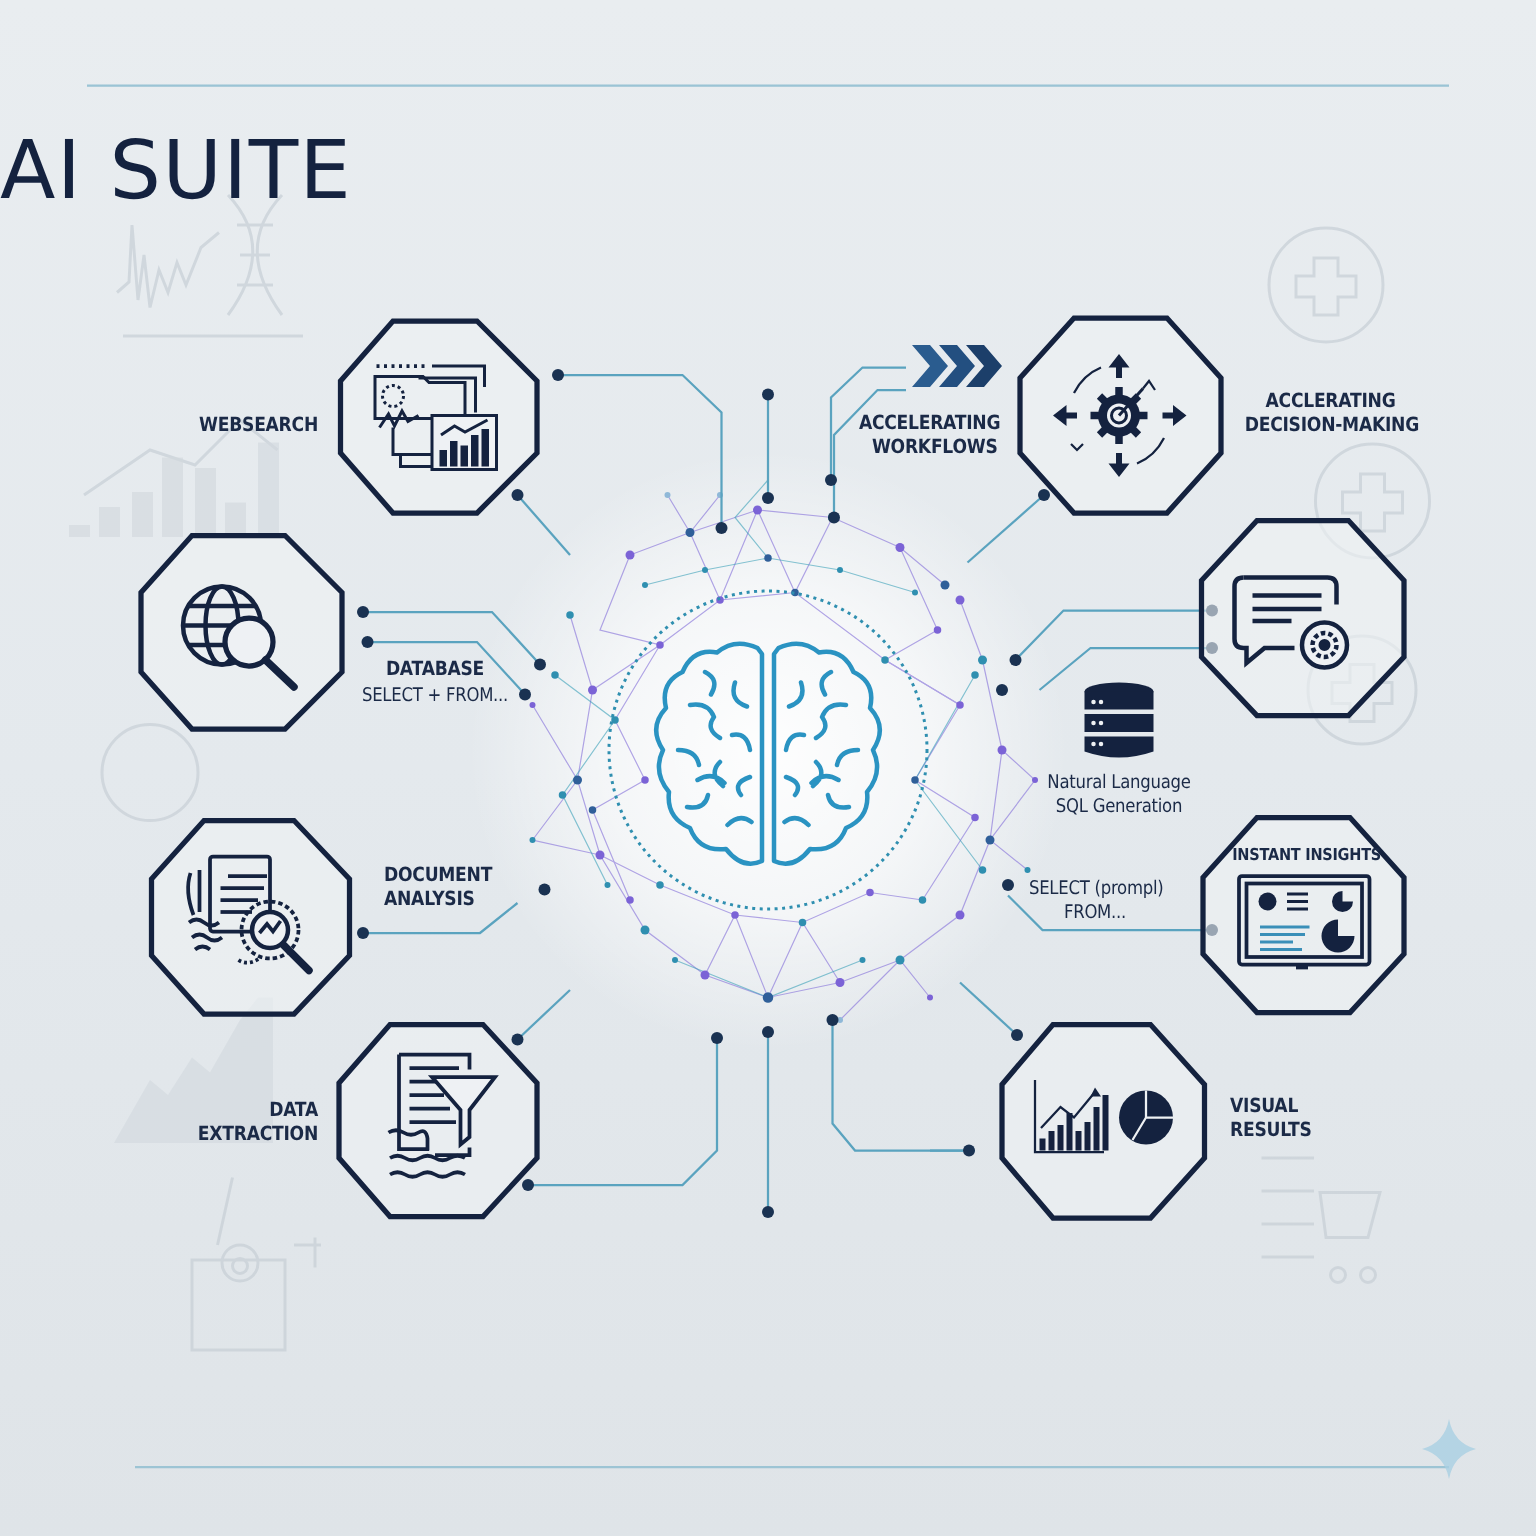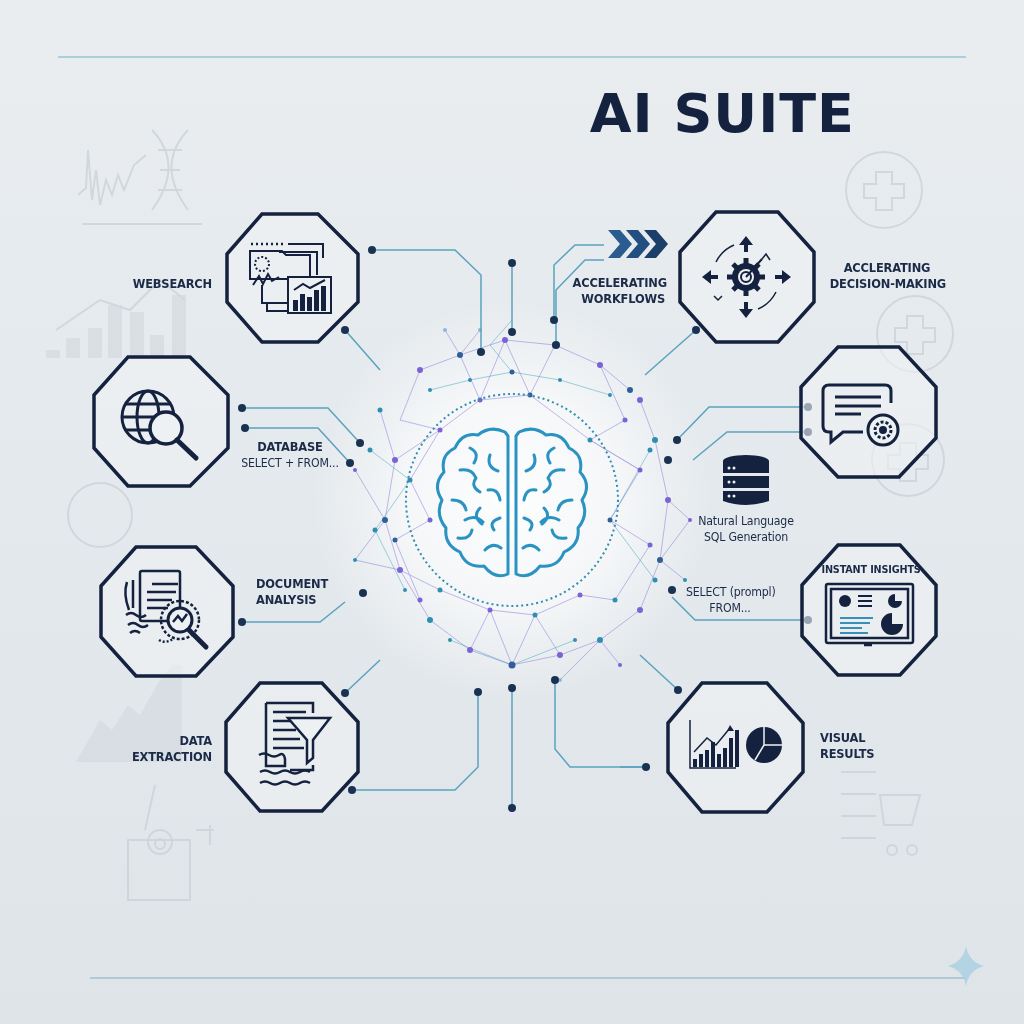--- a/index.html
+++ b/index.html
@@ -4,22 +4,22 @@
 <style>
   html, body { margin: 0; padding: 0; }
   body {
     width: 1024px; height: 1024px; overflow: hidden;
     background: linear-gradient(180deg, #e9edf0 0%, #e4e9ed 50%, #dfe4e8 100%);
     font-family: "Liberation Sans", sans-serif;
     position: relative;
   }
   .stage { position: absolute; left: 0; top: 0; width: 1024px; height: 1024px; }
   .title {
-    position: absolute; left: 0; top: 82px; width: 855px; text-align: right;
-    font-family: "DejaVu Sans", sans-serif; font-weight: bold; font-size: 54px;
+    position: absolute; left: 0; top: 82px; width: 855px; text-align: left;
+    font-family: "DejaVu Sans", sans-serif; font-weight: normal; font-size: 54px;
     color: #14223f; letter-spacing: 1px;
   }
   .label {
     position: absolute; font-family: "DejaVu Sans", sans-serif; font-weight: bold;
     color: #1b2a47; font-size: 13px; line-height: 16px; letter-spacing: -0.2px;
     transform: scaleX(0.88); white-space: nowrap;
   }
   .label.r { text-align: right; transform-origin: right center; }
   .label.l { text-align: left; transform-origin: left center; }
   .label.c { text-align: center; transform-origin: center center; }

